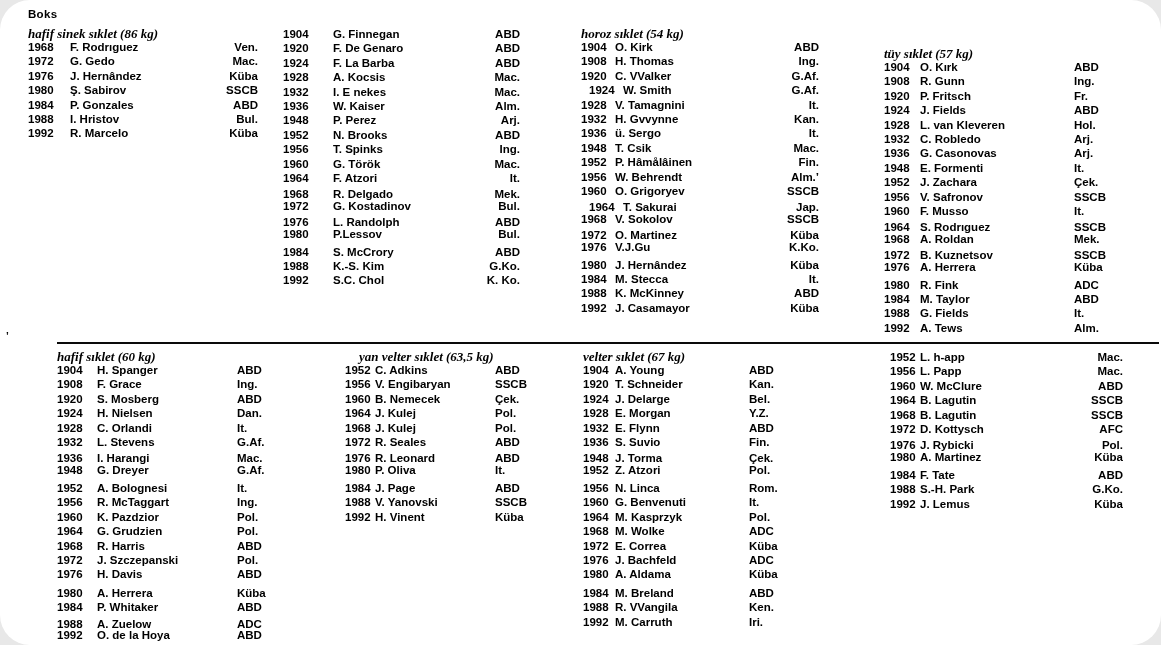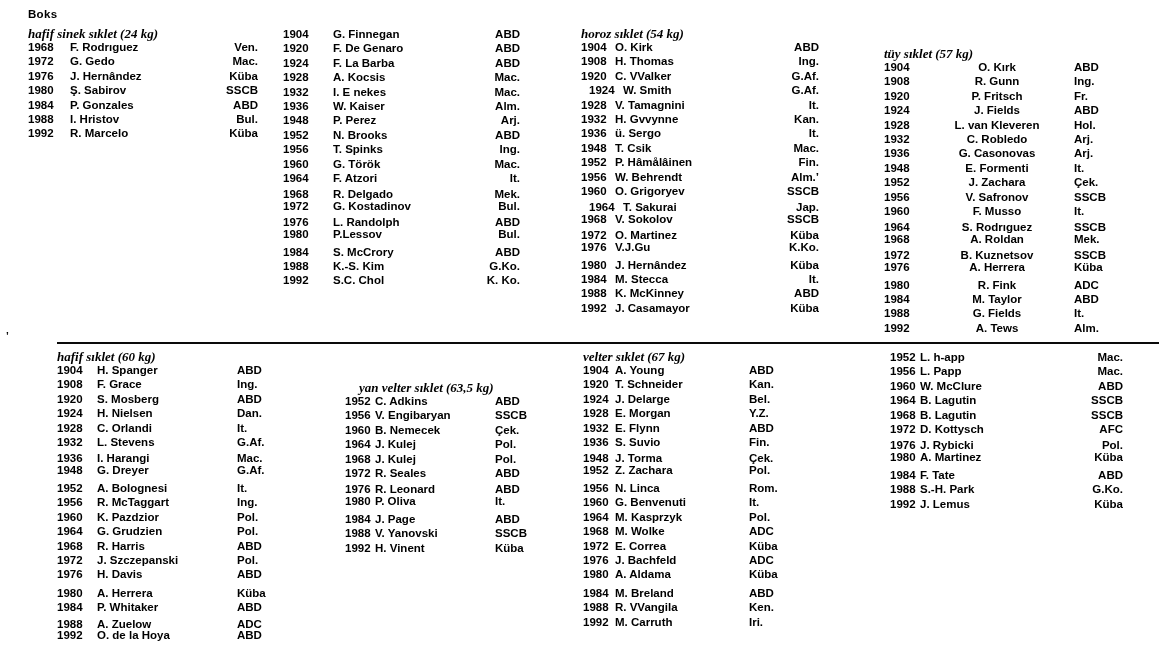--- a/index.html
+++ b/index.html
@@ -1,52 +1,52 @@
 <!DOCTYPE html>
 <html><head>
 <meta charset="utf-8">
 <style>
   html,body{margin:0;padding:0;background:#e8e8e8;}
   .page{position:relative;width:1161px;height:645px;background:#ffffff;color:#000;
-        font-family:"Liberation Sans",sans-serif;overflow:hidden;}
+        font-family:"Liberation Sans",sans-serif;overflow:hidden;border-radius:30px;}
   .title{position:absolute;left:28px;top:8px;font-size:11.5px;font-weight:700;letter-spacing:.3px;}
   .stray{position:absolute;left:6px;top:331px;font-size:10px;font-weight:700;}
   .divider{position:absolute;left:57px;top:342px;width:1102px;height:2px;background:#0a0a0a;}
   .col{position:absolute;}
   .header{font-family:"Liberation Serif",serif;font-style:italic;font-weight:700;
           font-size:13px;line-height:13px;white-space:nowrap;}
   .row{display:flex;line-height:14.4px;font-size:11.5px;font-weight:700;white-space:nowrap;}
   .group{margin-top:4px;}
   .rows .group:first-child{margin-top:0;}
   .group.tight .row{line-height:11.8px;}
   .yr{flex:none;}
   .nm{flex:1;min-width:0;overflow:hidden;}
   .ct{flex:none;width:52px;text-align:right;}
   .col.left-ct .nm{flex:none;}
   .col.left-ct .ct{text-align:left;width:auto;}
   .row.indent{padding-left:8px;}
   #c0{left:28px;top:27px;width:230px;}  #c0 .yr{width:42px;}
   #c1{left:283px;top:27px;width:237px;} #c1 .yr{width:50px;}
   #c2{left:568px;top:27px;width:238px;margin-left:13px;} #c2 .yr{width:34px;}
-  #c3{left:884px;top:27px;width:237px;margin-top:20px;} #c3 .yr{width:36px;} #c3 .nm{width:154px;text-align:center;}
+  #c3{left:884px;top:27px;width:237px;margin-top:20px;} #c3 .yr{width:36px;} #c3 .nm{width:154px;}
   #c4{left:57px;top:350px;width:228px;} #c4 .yr{width:40px;} #c4 .nm{width:140px;}
-  #c5{left:345px;top:350px;width:216px;}#c5 .yr{width:30px;} #c5 .nm{width:120px;} #c5 .header{padding-left:14px;margin-top:31px;}
+  #c5{left:345px;top:350px;width:216px;}#c5 .yr{width:30px;} #c5 .nm{width:120px;} #c5 .header{padding-left:14px;}
   #c6{left:583px;top:350px;width:214px;}#c6 .yr{width:32px;} #c6 .nm{width:134px;}
   #c7{left:890px;top:350px;width:233px;}#c7 .yr{width:30px;}
 </style>
 </head>
 <body>
 
 <div class="page">
   <div class="title">Boks</div>
   <div class="stray">’</div>
   <div class="divider"></div>
 
   <div class="col" id="c0">
-    <div class="header">hafif sinek sıklet (24 kg)</div>
+    <div class="header">hafif sinek sıklet (86 kg)</div>
     <div class="rows">
         <div class="group">
           <div class="row">
             <span class="yr">1968</span>
             <span class="nm">F. Rodrıguez</span>
             <span class="ct">Ven.</span>
           </div>
           <div class="row">
             <span class="yr">1972</span>
             <span class="nm">G. Gedo</span>
@@ -610,21 +610,21 @@
           </div>
         </div>
         <div class="group tight">
           <div class="row">
             <span class="yr">1948</span>
             <span class="nm">J. Torma</span>
             <span class="ct">Çek.</span>
           </div>
           <div class="row">
             <span class="yr">1952</span>
-            <span class="nm">Z. Zachara</span>
+            <span class="nm">Z. Atzori</span>
             <span class="ct">Pol.</span>
           </div>
         </div>
         <div class="group">
           <div class="row">
             <span class="yr">1956</span>
             <span class="nm">N. Linca</span>
             <span class="ct">Rom.</span>
           </div>
           <div class="row">

